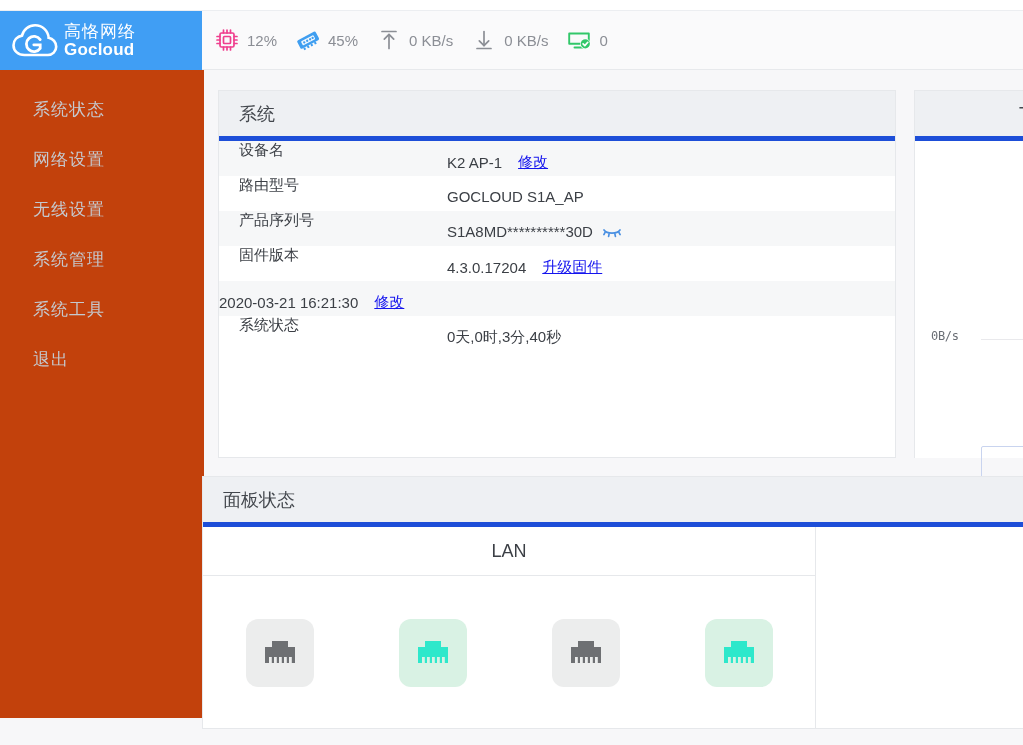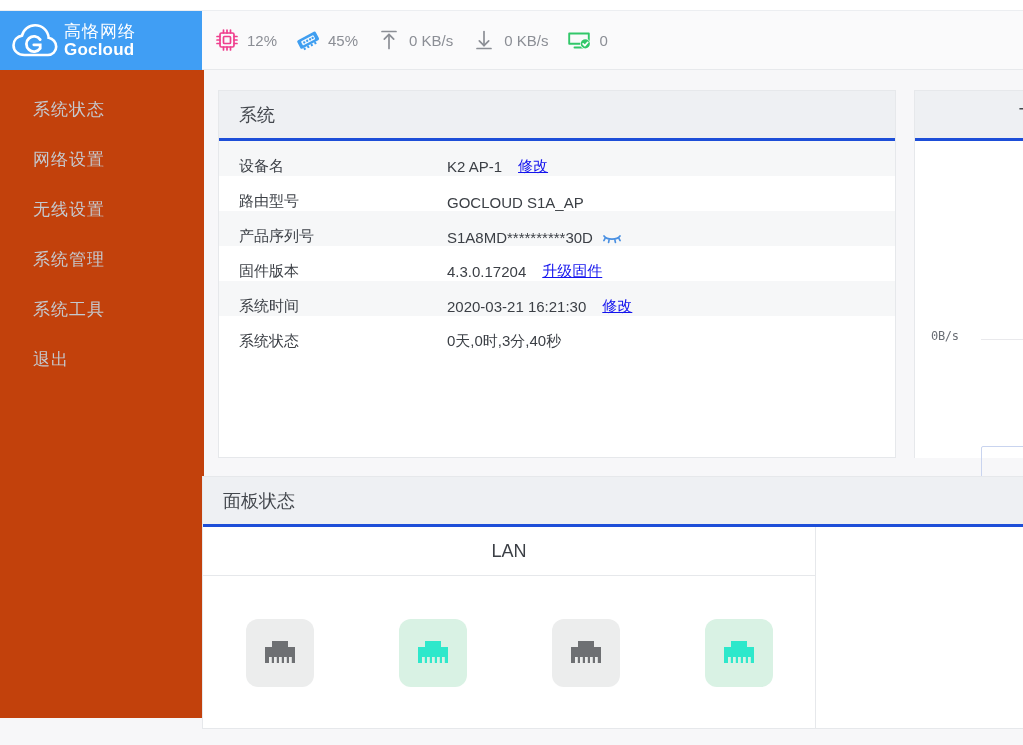--- a/index.html
+++ b/index.html
@@ -46,28 +46,28 @@
     height: 50px; display: flex; align-items: center; padding-left: 33px;
     color: #c5c9cf; font-size: 17px; cursor: pointer; letter-spacing: 1px;
   }
   .nav-item:first-child { margin-top: 14px; }
 
   
   .content { position: absolute; left: 202px; top: 70px; width: 821px; height: 675px; }
 
   .card { background: #fff; border: 1px solid #e6e8eb; }
   .card-head {
-    background: #eef0f3; border-bottom: 3px solid #1d4ed8;
+    background: #eef0f3; border-bottom: 5px solid #1d4ed8;
     height: 50px; display: flex; align-items: center; padding-left: 20px;
     font-size: 18px; color: #43474d;
   }
 
   
   .card-system { position: absolute; left: 16px; top: 20px; width: 678px; height: 368px; }
-  .srow { display: flex; align-items: flex-end; height: 35px; font-size: 15px; color: #3b3f45; }
+  .srow { display: flex; align-items: flex-start; height: 35px; font-size: 15px; color: #3b3f45; }
   .srow:nth-child(even) { background: #f6f7f8; }
   .srow .k { width: 228px; padding-left: 20px; color: #3b3f45; }
   .srow .v { display: flex; align-items: center; color: #3b3f45; margin-top: 12px; }
   .lnk { color: #1414ee; text-decoration: underline; margin-left: 16px; cursor: pointer; font-size: 15px; }
   .eye { margin-left: 9px; cursor: pointer; display: inline-block; line-height: 0; }
 
   
   .card-top {
     position: absolute; left: 712px; top: 20px; width: 290px; height: 368px;
   }
@@ -256,21 +256,20 @@
 
       <div class="srow">
         <div class="k">固件版本</div>
         <div class="v">
           <span>4.3.0.17204</span>
           <span class="lnk">升级固件</span>
         </div>
       </div>
 
       <div class="srow">
-        <div class="k">系统时间</div>
         <div class="v">
           <span>2020-03-21 16:21:30</span>
           <span class="lnk">修改</span>
         </div>
       </div>
 
       <div class="srow">
         <div class="k">系统状态</div>
         <div class="v">
           <span>0天,0时,3分,40秒</span>

